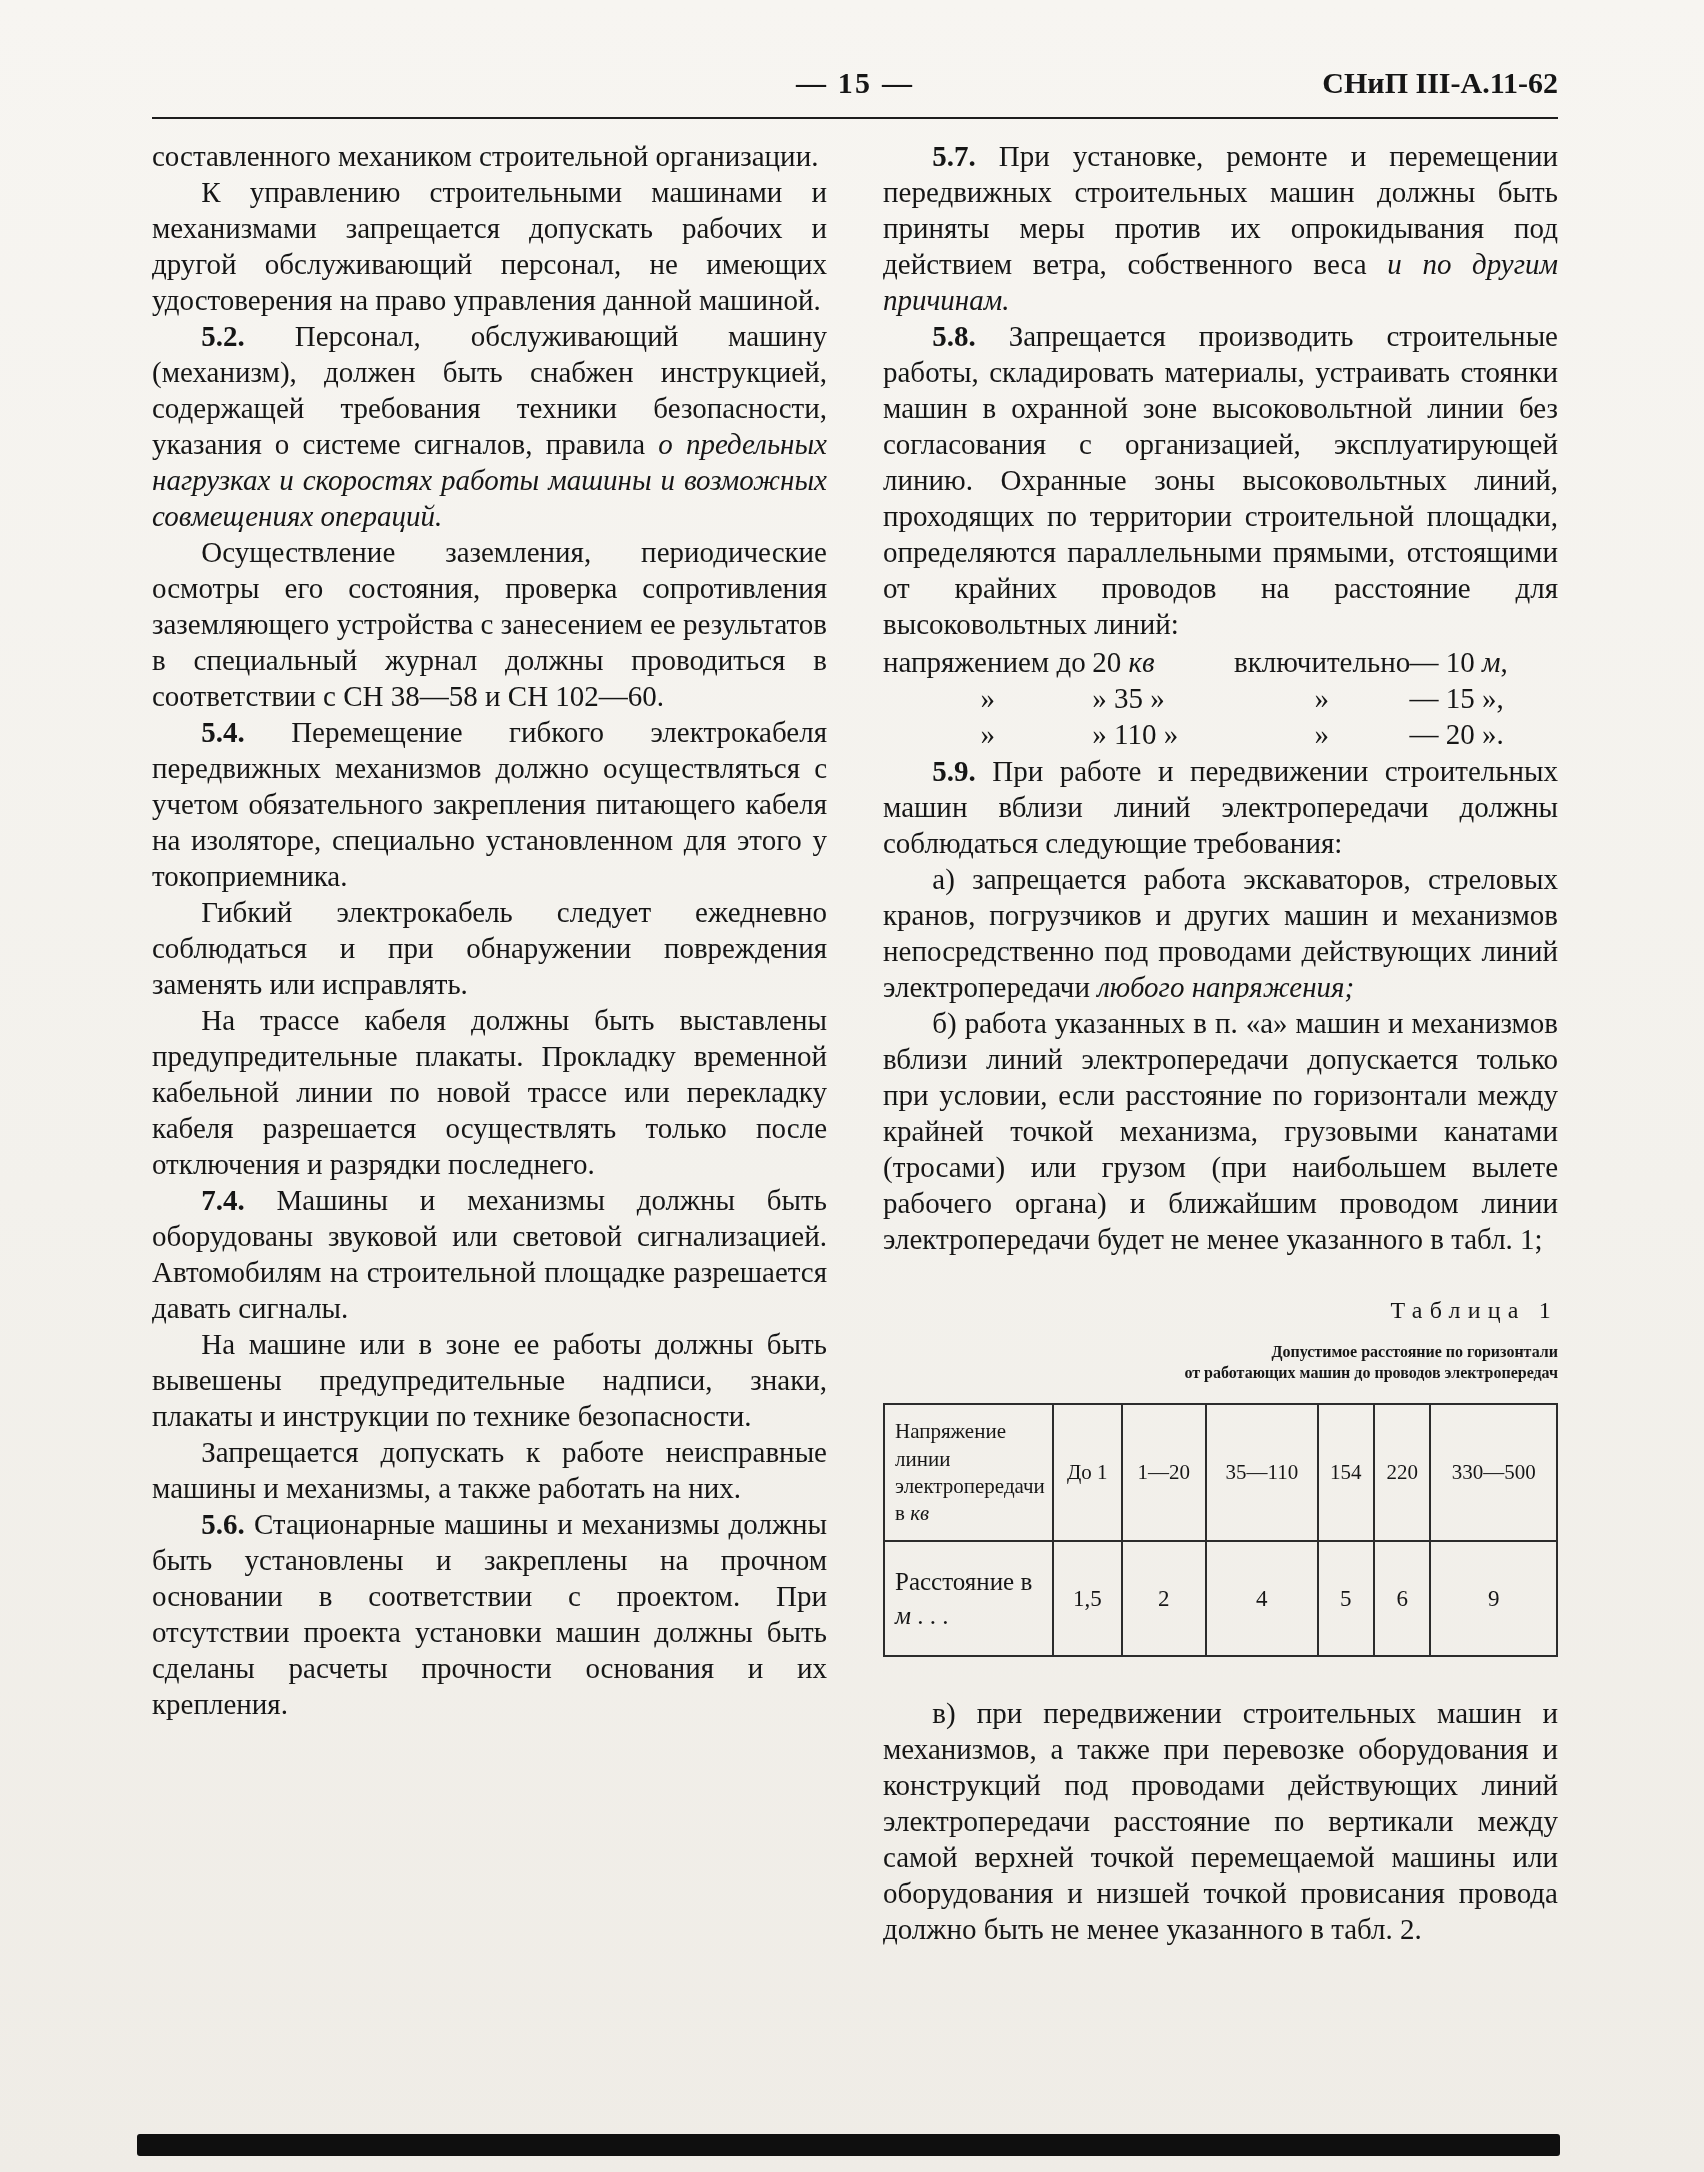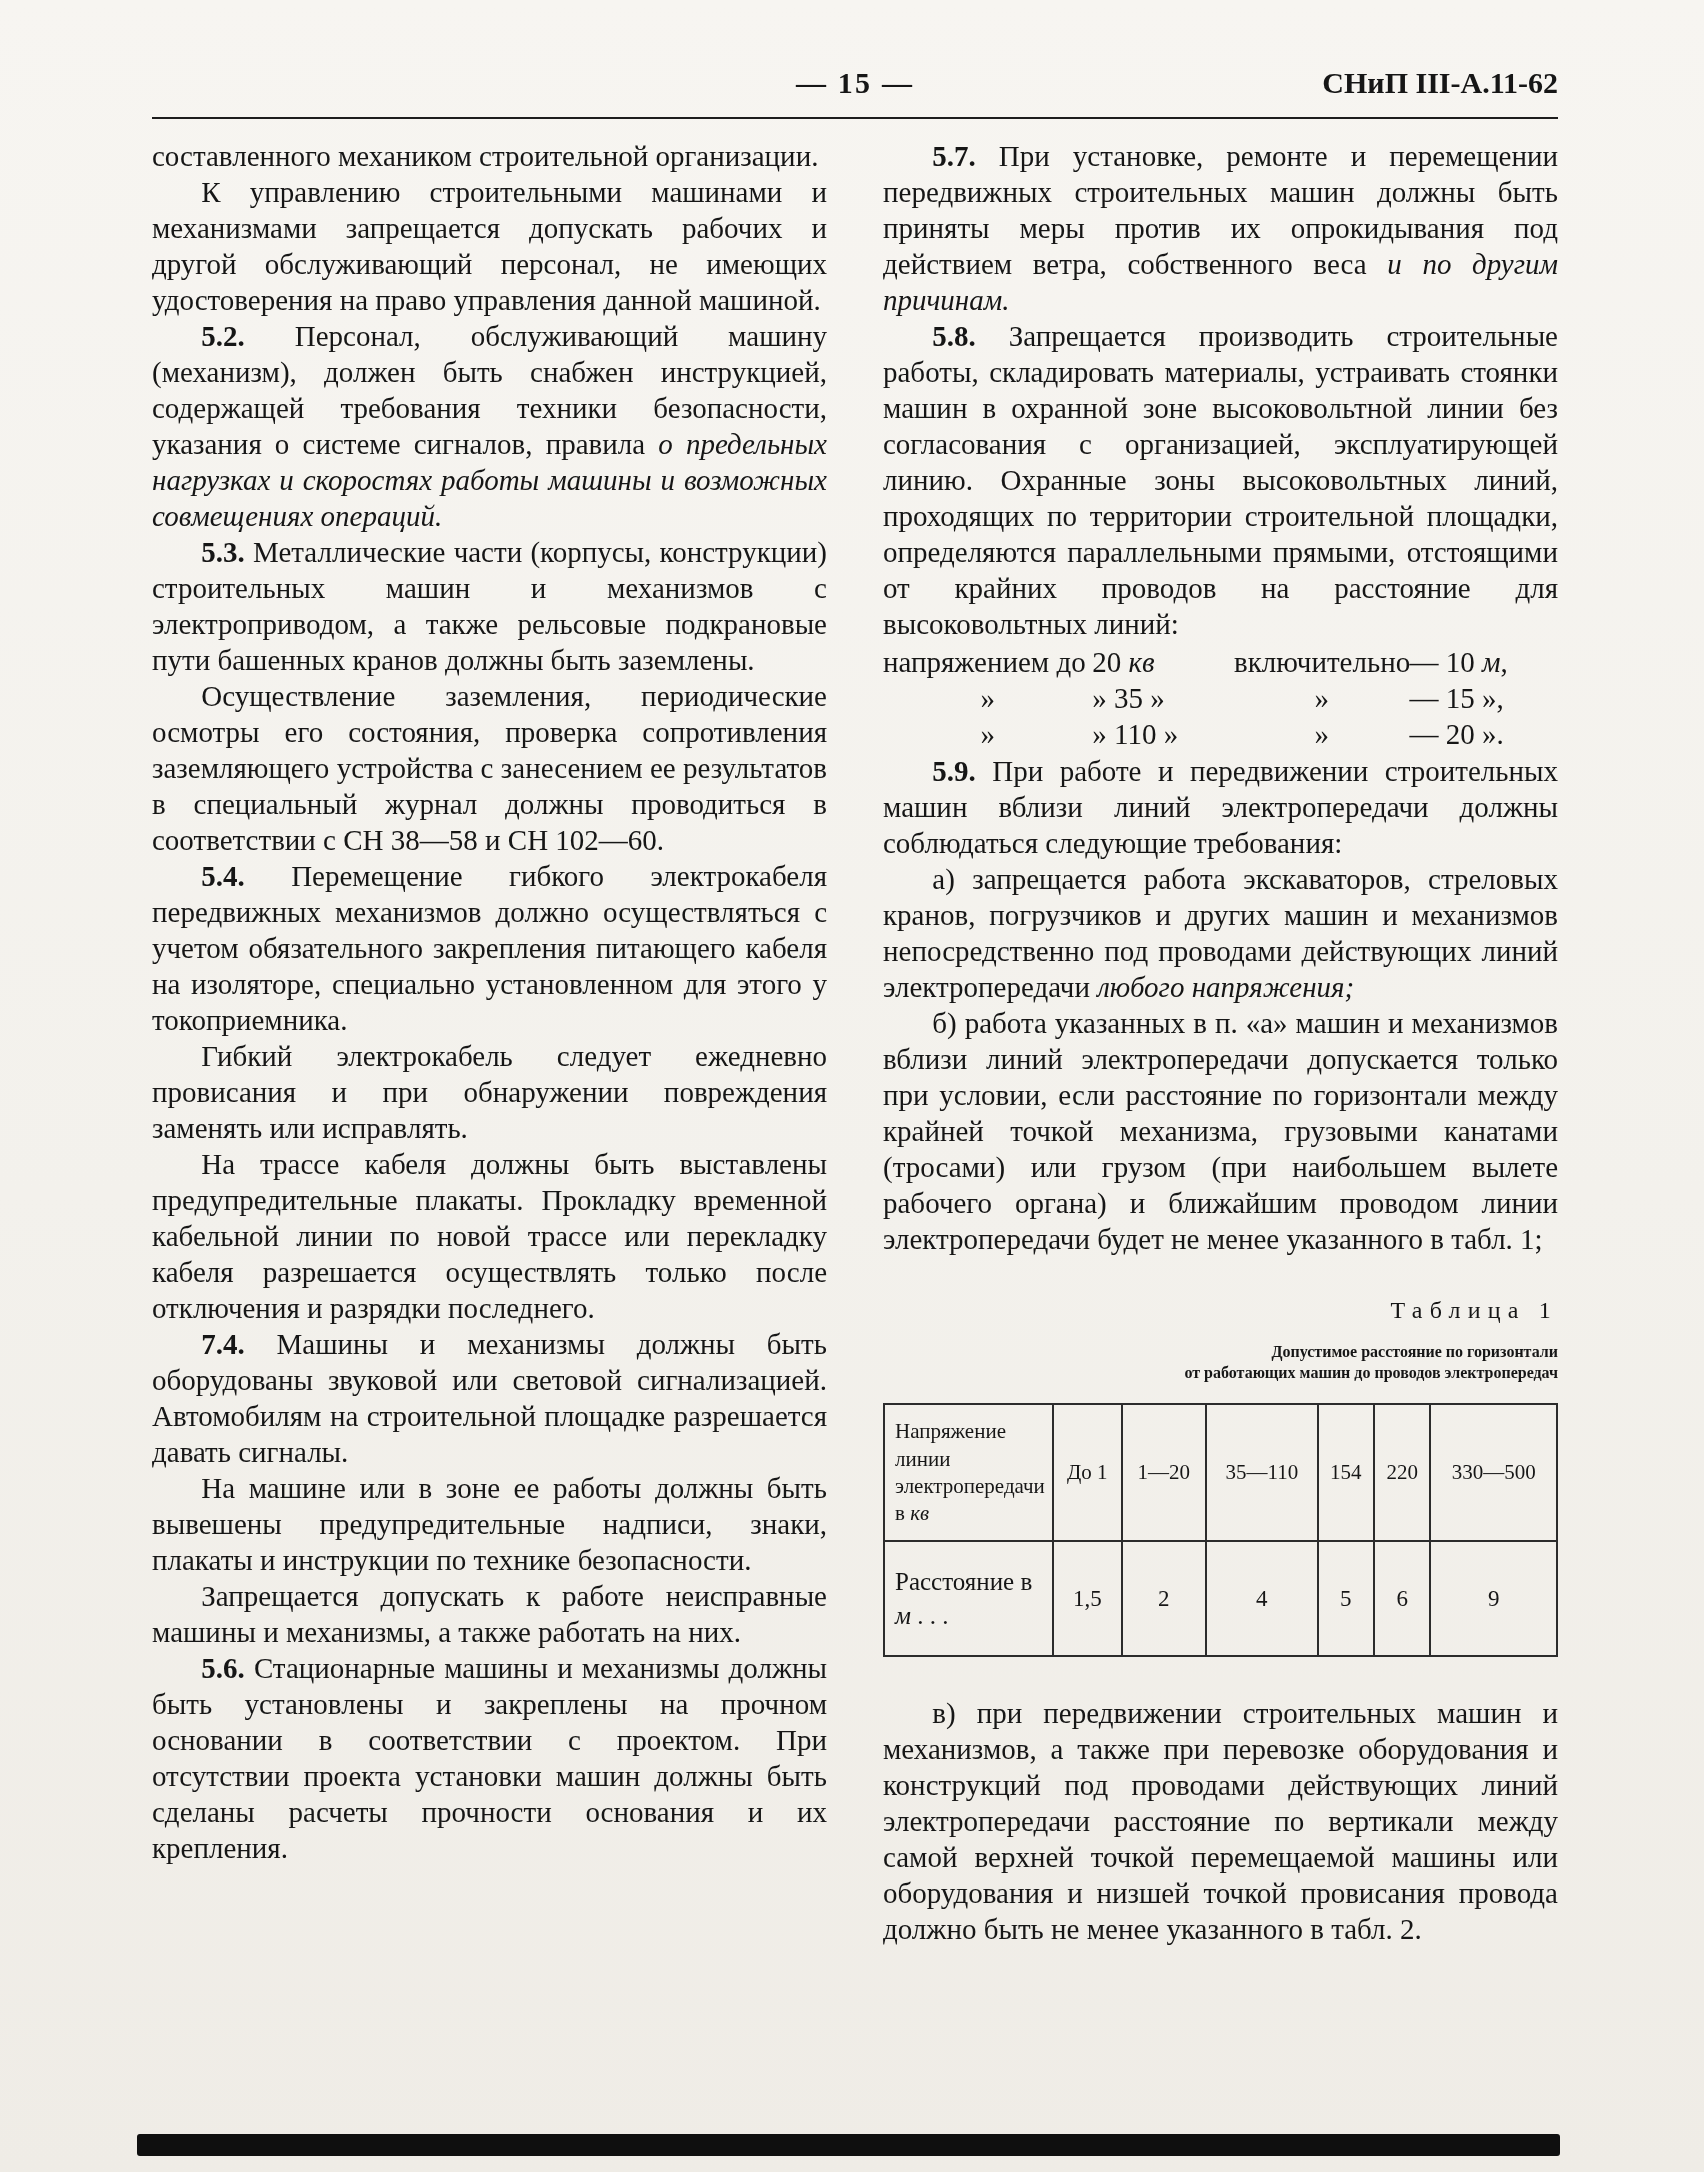--- a/index.html
+++ b/index.html
@@ -56,24 +56,23 @@
     <div class="doc-code">СНиП III-А.11-62</div>
   </div>
   <div class="header-rule"></div>
 
   <div class="columns">
 
     <div class="column" id="left-col">
         <p class="para"><span>составленного механиком строительной организации.</span></p>
         <p class="para indent"><span>К управлению строительными машинами и механизмами запрещается допускать рабочих и другой обслуживающий персонал, не имеющих удостоверения на право управления данной машиной.</span></p>
         <p class="para indent"><span class="b">5.2.</span><span> Персонал, обслуживающий машину (механизм), должен быть снабжен инструкцией, содержащей требования техники безопасности, указания о системе сигналов, правила </span><span class="i">о предельных нагрузках и скоростях работы машины и возможных совмещениях операций.</span></p>
-        <p class="para indent"><span class="b">5.3.</span><span> Металлические части (корпусы, конструкции) строительных машин и механизмов с электроприводом, а также рельсовые подкрановые пути башенных кранов должны быть заземлены.</span></p>
         <p class="para indent"><span>Осуществление заземления, периодические осмотры его состояния, проверка сопротивления заземляющего устройства с занесением ее результатов в специальный журнал должны проводиться в соответствии с СН 38—58 и СН 102—60.</span></p>
         <p class="para indent"><span class="b">5.4.</span><span> Перемещение гибкого электрокабеля передвижных механизмов должно осуществляться с учетом обязательного закрепления питающего кабеля на изоляторе, специально установленном для этого у токоприемника.</span></p>
-        <p class="para indent"><span>Гибкий электрокабель следует ежедневно провисания и при обнаружении повреждения заменять или исправлять.</span></p>
+        <p class="para indent"><span>Гибкий электрокабель следует ежедневно соблюдаться и при обнаружении повреждения заменять или исправлять.</span></p>
         <p class="para indent"><span>На трассе кабеля должны быть выставлены предупредительные плакаты. Прокладку временной кабельной линии по новой трассе или перекладку кабеля разрешается осуществлять только после отключения и разрядки последнего.</span></p>
         <p class="para indent"><span class="b">7.4.</span><span> Машины и механизмы должны быть оборудованы звуковой или световой сигнализацией. Автомобилям на строительной площадке разрешается давать сигналы.</span></p>
         <p class="para indent"><span>На машине или в зоне ее работы должны быть вывешены предупредительные надписи, знаки, плакаты и инструкции по технике безопасности.</span></p>
         <p class="para indent"><span>Запрещается допускать к работе неисправные машины и механизмы, а также работать на них.</span></p>
         <p class="para indent"><span class="b">5.6.</span><span> Стационарные машины и механизмы должны быть установлены и закреплены на прочном основании в соответствии с проектом. При отсутствии проекта установки машин должны быть сделаны расчеты прочности основания и их крепления.</span></p>
       </div>
 
     <div class="column">
       <div id="right-sec1">
           <p class="para indent"><span class="b">5.7.</span><span> При установке, ремонте и перемещении передвижных строительных машин должны быть приняты меры против их опрокидывания под действием ветра, собственного веса </span><span class="i">и по другим причинам.</span></p>

